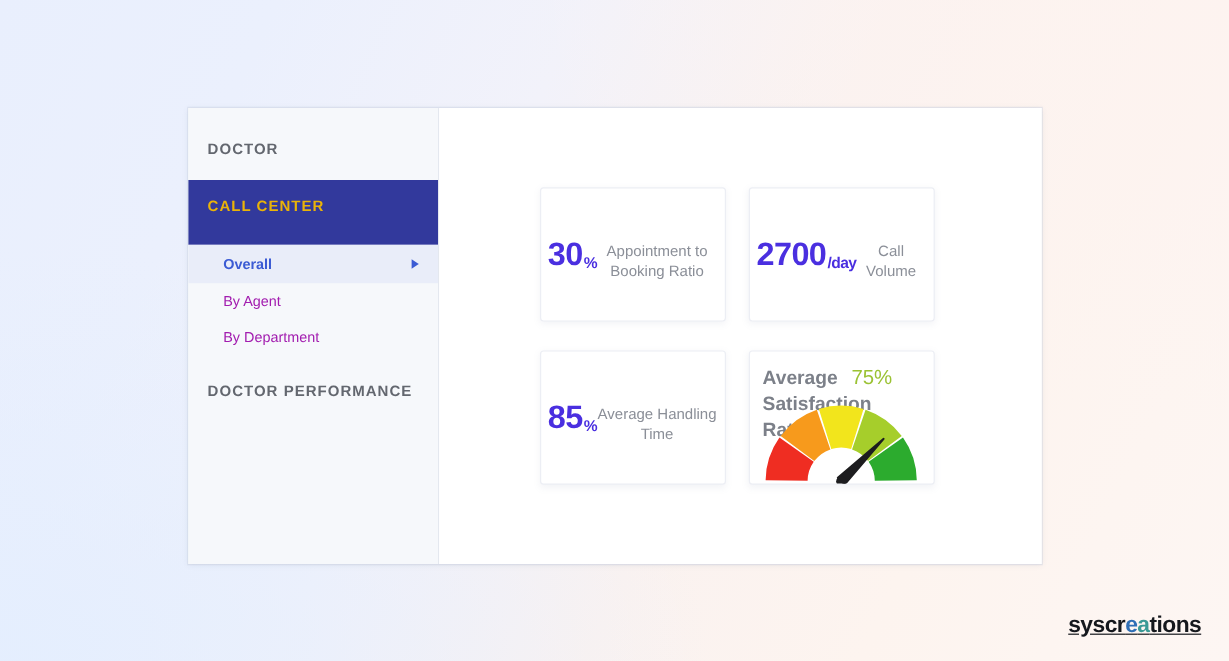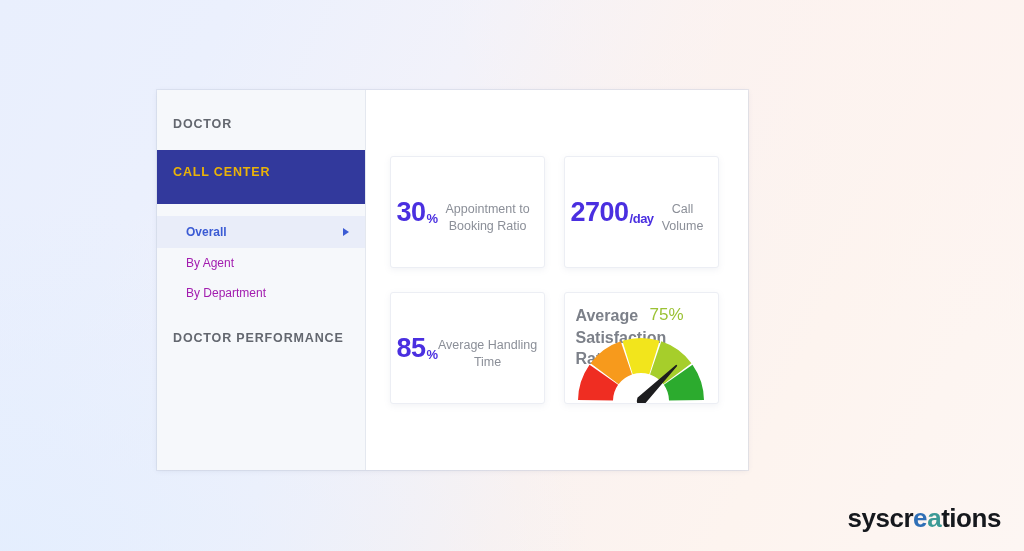--- a/index.html
+++ b/index.html
@@ -35,21 +35,21 @@
     background:
       radial-gradient(120% 130% at 0% 100%, rgba(228,238,254,0.95) 0%, rgba(228,238,254,0.0) 48%),
       radial-gradient(110% 120% at 100% 0%, rgba(253,243,240,0.95) 0%, rgba(253,243,240,0.0) 52%);
   }
 
   
   #app-window {
     position: absolute;
     left: 157px;
     top: 90px;
-    width: 591px;
+    width: 711px;
     height: 380px;
     display: flex;
     background: #ffffff;
     box-shadow: 0 1px 5px rgba(90,100,130,0.10), 0 0 0 1px rgba(206,212,228,0.45);
     justify-content: flex-end;
   }
 
   
   #sidebar {
     width: 209px;
@@ -86,21 +86,20 @@
     justify-content: space-between;
     cursor: pointer;
     line-height: 1.2;
   }
   .nav-sub.selected {
     background: #e9edf9;
     color: #3b5bd4;
     font-weight: bold;
     padding-top: 9px;
     padding-bottom: 9px;
-    margin-top: 12px;
   }
   .nav-sub.selected .sub-label { font-weight: bold; }
   .caret {
     width: 0; height: 0;
     border-left: 6px solid #3b5bd4;
     border-top: 4.5px solid transparent;
     border-bottom: 4.5px solid transparent;
     margin-right: 4px;
   }
   .nav-spacer { height: 10px; }
@@ -197,25 +196,26 @@
     width: 136px;
     height: 70px;
   }
   .gauge-wrap svg { display: block; width: 100%; height: 100%; }
 
   
   #logo {
     position: absolute;
     right: 23px;
     bottom: 20px;
-    font-size: 26px;
+    font-size: 19px;
     font-weight: bold;
     letter-spacing: -0.45px;
     color: #15181d;
     line-height: 1;
+    text-decoration: underline;
   }
   #logo .lg-e { color: #2f6fb6; }
   #logo .lg-a { color: #3c9a96; }
 </style>
 </head>
 <body>
 
 <div id="bg-layer"></div>
 <div id="bg-layer-2"></div>
 

